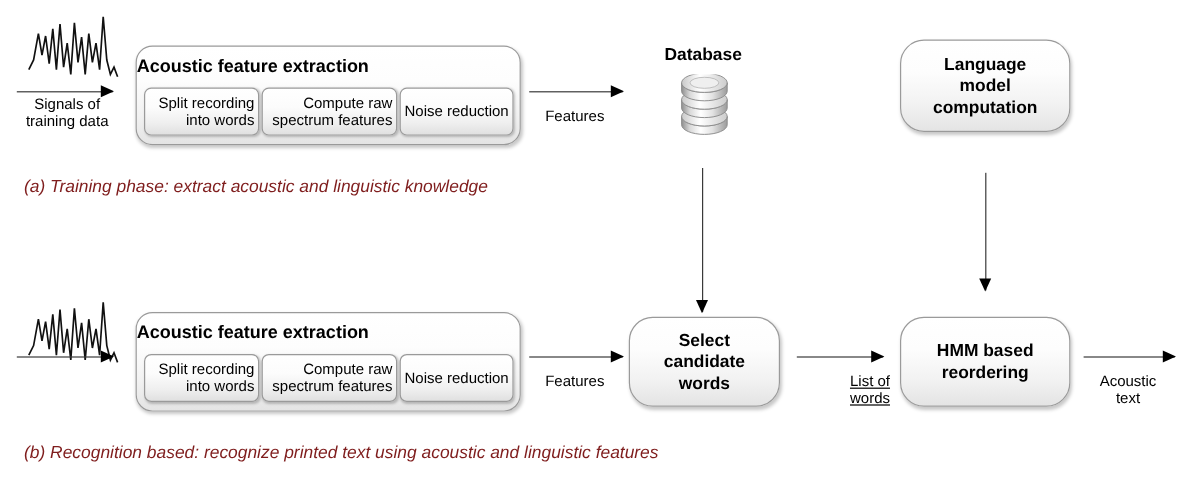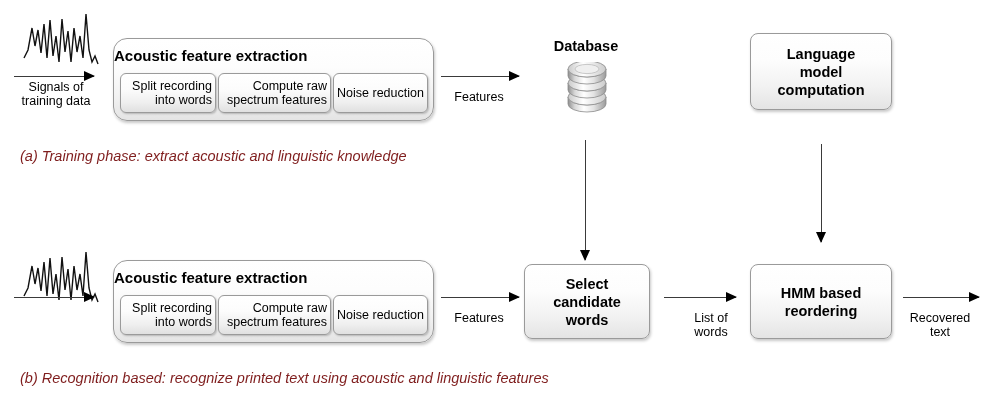--- a/index.html
+++ b/index.html
@@ -20,21 +20,21 @@
   }
 
   
   .abs { position: absolute; }
 
   
   .box {
     position: absolute;
     box-sizing: border-box;
     border: 1px solid #9a9a9a;
-    border-radius: 8px;
+    border-radius: 20px;
     background: linear-gradient(to bottom, #ffffff 0%, #fdfdfd 35%, #f2f2f2 70%, #e4e4e4 100%);
     box-shadow: 1px 2px 3px rgba(0,0,0,0.22);
   }
   .box.group {
     border-radius: 14px;
   }
   .box-title {
     position: absolute;
     left: 0;
     right: 0;
@@ -218,27 +218,27 @@
   <div class="arrow-h" style="left:441px; top:297px; width:78px;"></div>
   <div class="edge-label" style="left:440px; top:311px; width:78px;">Features</div>
 
   <div class="box" style="left:524px; top:264px; width:126px; height:75px;">
     <div class="centered" style="white-space:pre-line;">Select
 candidate
 words</div>
   </div>
 
   <div class="arrow-h" style="left:664px; top:297px; width:72px;"></div>
-  <div class="edge-label" style="left:674px; top:311px; width:74px;">List of
+  <div class="edge-label" style="left:688px; top:311px; width:74px;text-decoration:underline;">List of
 words</div>
 
   <div class="box" style="left:750px; top:264px; width:142px; height:75px;">
     <div class="centered" style="white-space:pre-line;">HMM based
 reordering</div>
   </div>
 
   <div class="arrow-h" style="left:903px; top:297px; width:76px;"></div>
-  <div class="edge-label" style="left:901px; top:311px; width:78px;">Recovered
+  <div class="edge-label" style="left:901px; top:311px; width:78px;">Acoustic
 text</div>
 
   <div class="caption" style="left:20px; top:370px;">(b) Recognition based: recognize printed text using acoustic and linguistic features</div>
 
 </div>
 
 </body></html>

